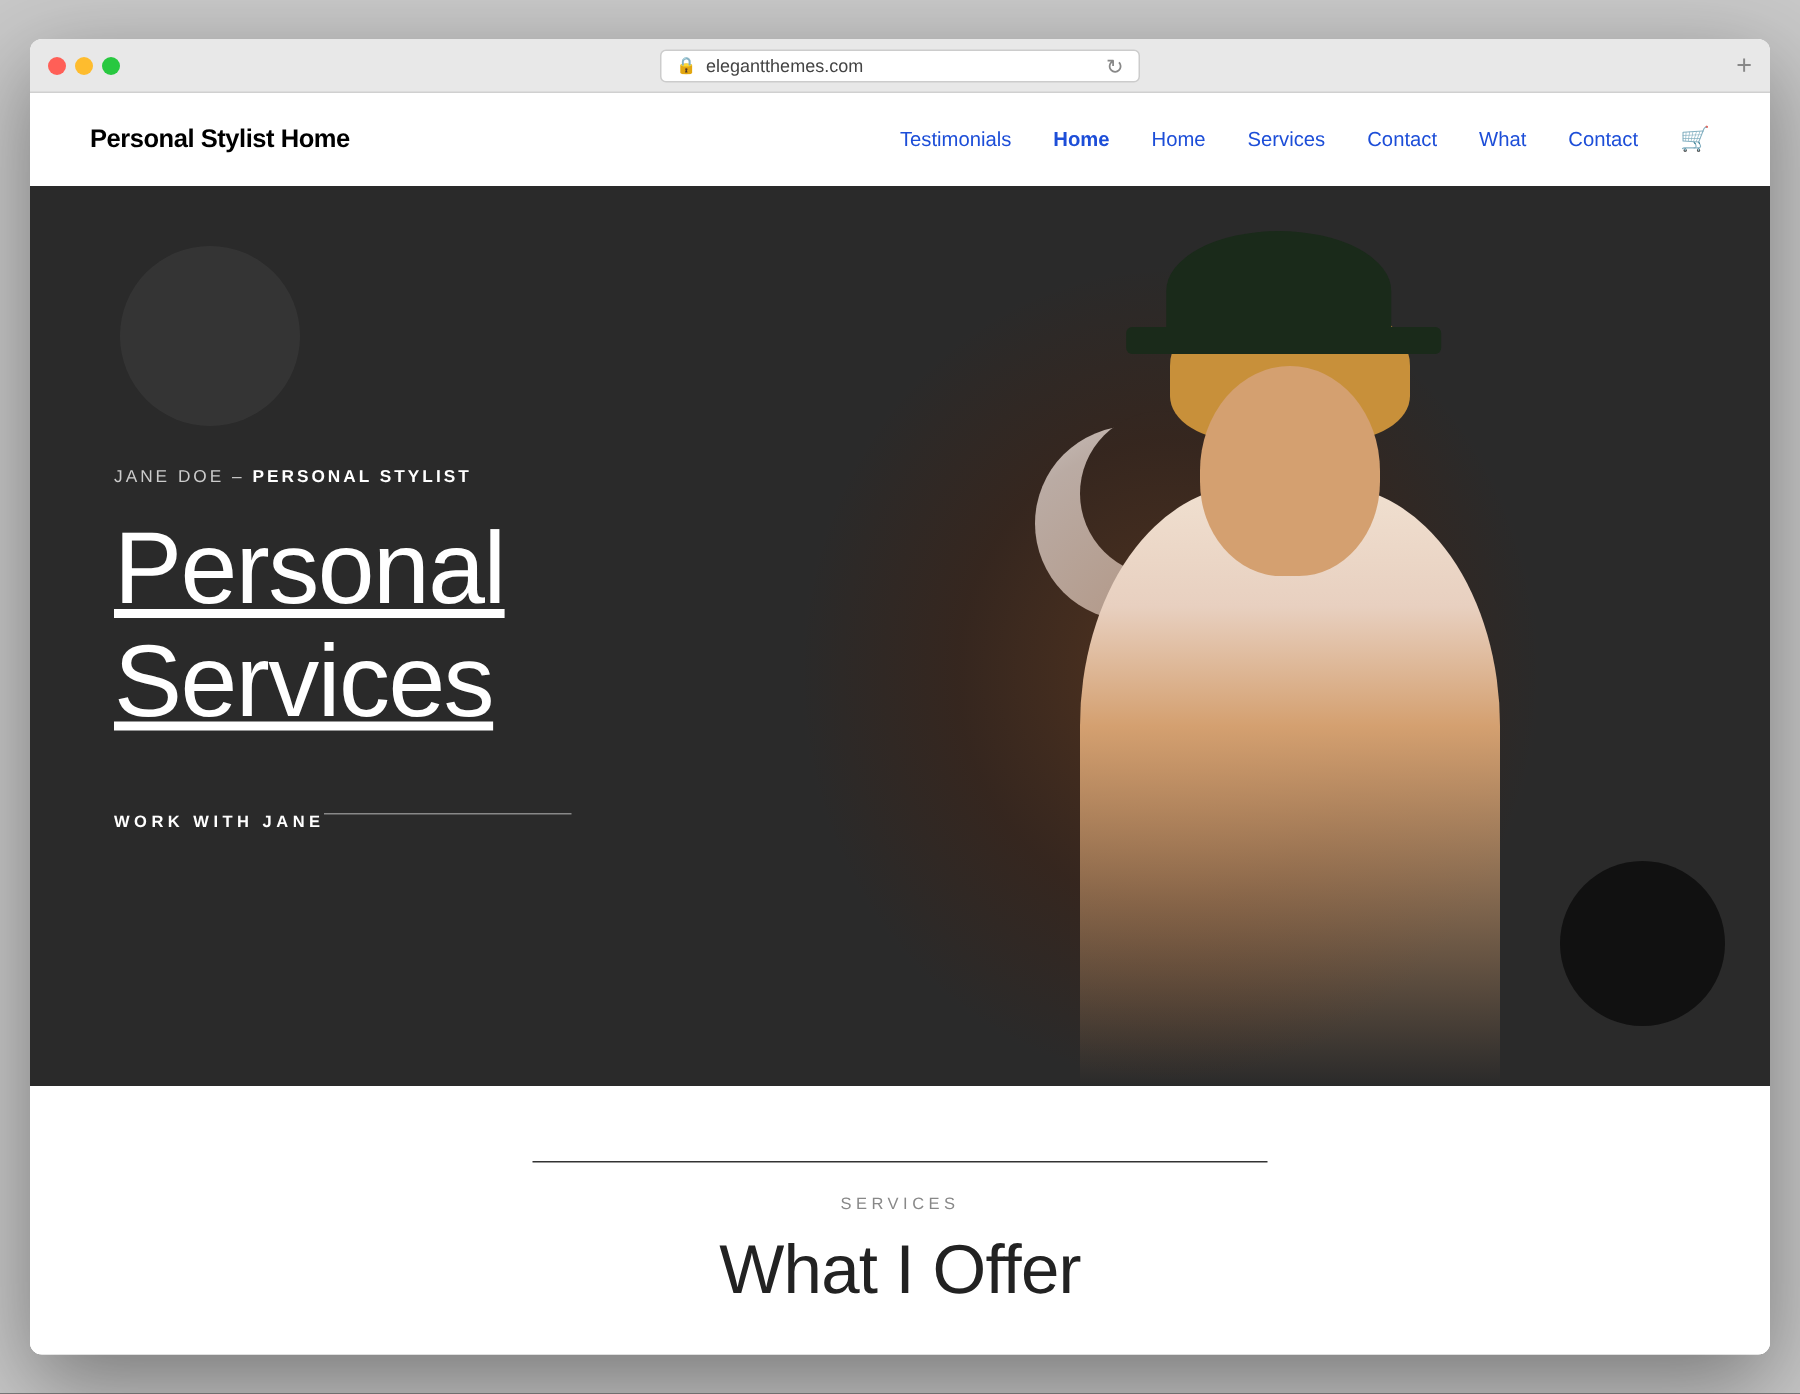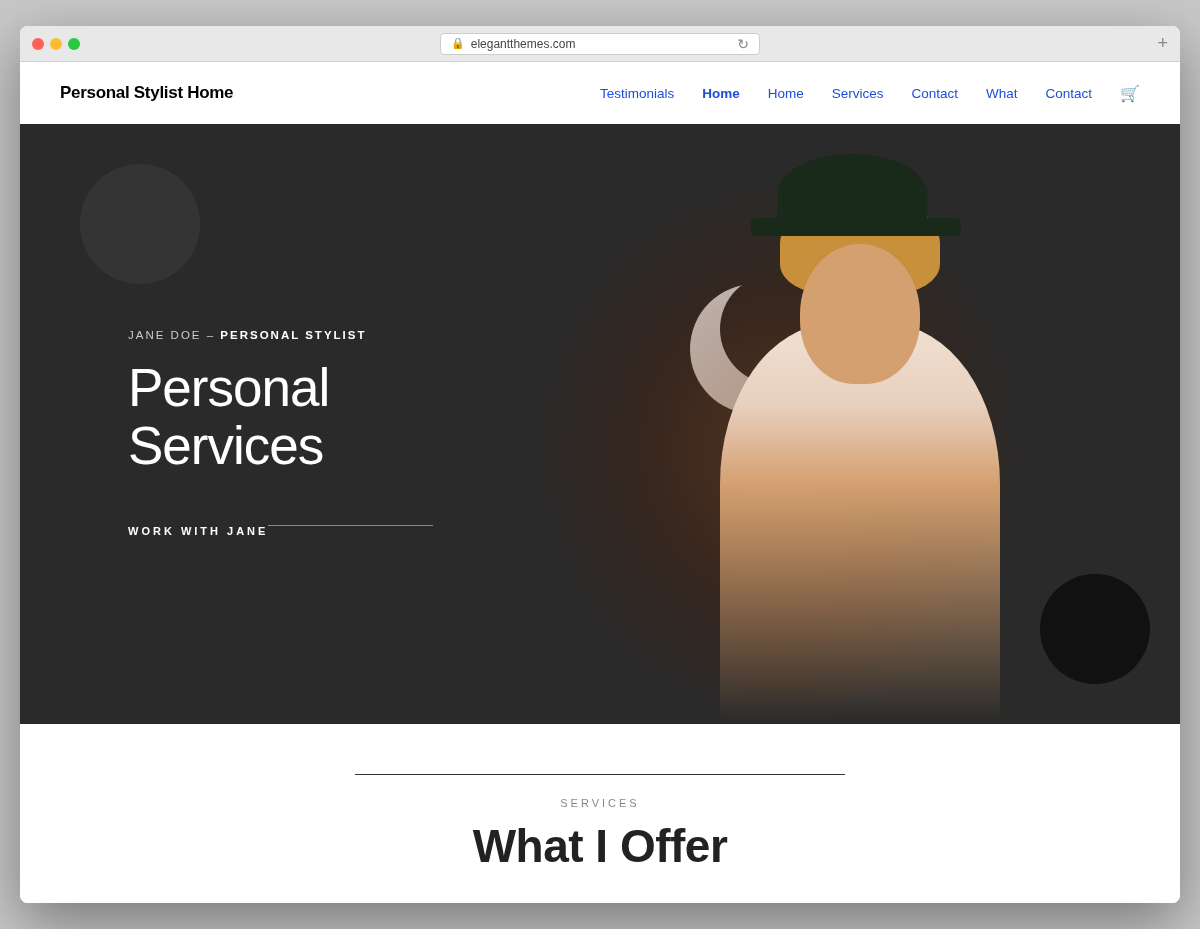--- a/index.html
+++ b/index.html
@@ -179,47 +179,48 @@
       width: 110px;
       height: 110px;
       border-radius: 50%;
       background: #2a2a2a;
       top: -10px;
       left: 30px;
     }
 
     
     .hero-content {
-      padding-left: 108px;
+      padding-left: 56px;
       z-index: 10;
       position: relative;
       margin-top: 26px;
     }
 
     .hero-subtitle {
       font-size: 11.5px;
       letter-spacing: 2px;
       color: #ccc;
       text-transform: uppercase;
       margin-bottom: 18px;
       font-weight: 400;
     }
 
     .hero-subtitle strong {
       font-weight: 700;
       color: #fff;
     }
 
     .hero-title {
-      font-size: 53px;
+      font-size: 68px;
       font-weight: 200;
       color: #fff;
       line-height: 1.1;
       margin-bottom: 50px;
       letter-spacing: -1px;
+      text-decoration: underline;
     }
 
     .hero-cta {
       display: flex;
       flex-direction: row;
       gap: 0;
     }
 
     .cta-link {
       font-size: 11px;
@@ -254,21 +255,21 @@
     .services-label {
       font-size: 11px;
       letter-spacing: 3px;
       text-transform: uppercase;
       color: #888;
       margin-bottom: 10px;
     }
 
     .services-title {
       font-size: 46px;
-      font-weight: 700;
+      font-weight: 400;
       color: #222;
       letter-spacing: -0.5px;
     }
 
     
     .warm-glow {
       position: absolute;
       right: 150px;
       top: 50px;
       width: 500px;

